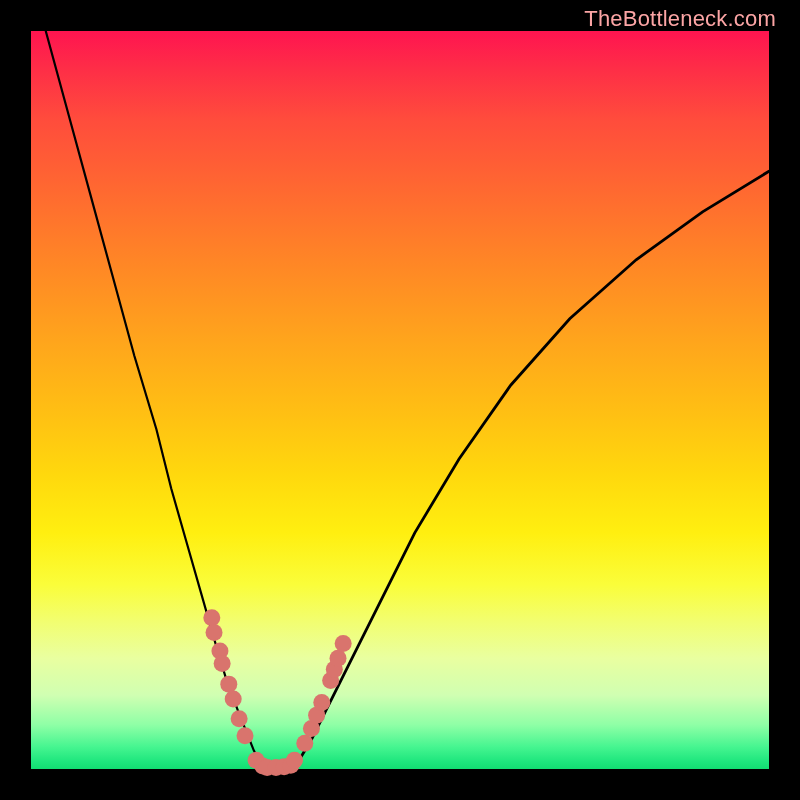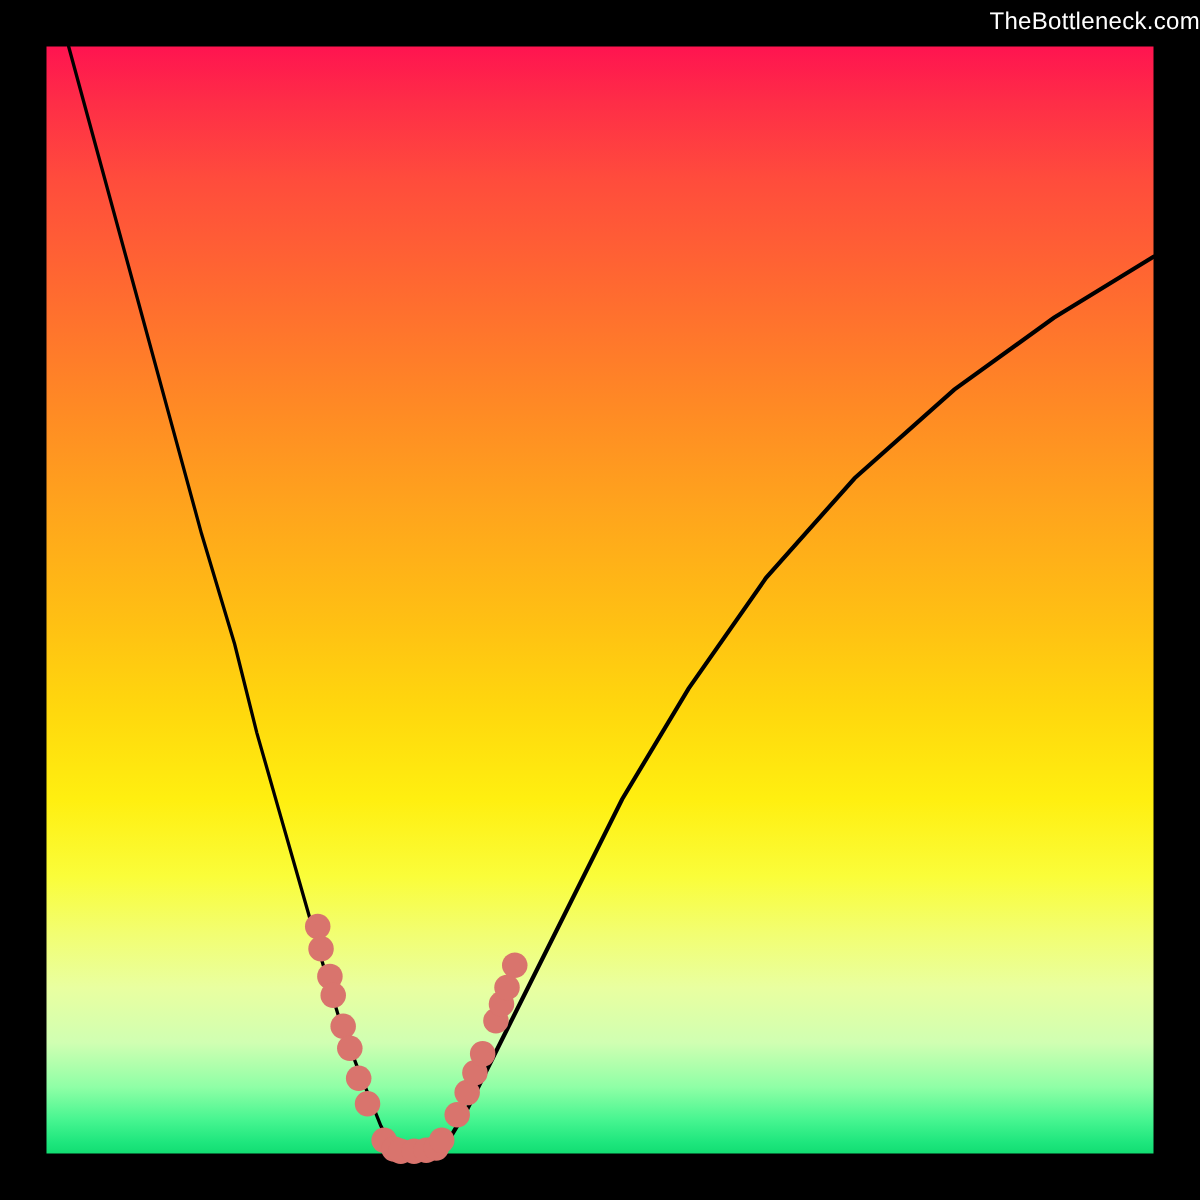--- a/index.html
+++ b/index.html
@@ -43,23 +43,23 @@
         #d0ffb2 90%,
         #8fffa6 94%,
         #46f590 97%,
         #1ee67d 99%,
         #12dd72 100%
       );
   }
   .watermark {
     position: absolute;
     top: 6px;
-    right: 0;
-    color: #ffffff;
-    font-size: 16px;
+    right: 24px;
+    color: #fca5a5;
+    font-size: 22px;
     font-weight: 400;
     letter-spacing: 0.2px;
     user-select: none;
   }
   svg.curves {
     position: absolute;
     left: 0;
     top: 0;
     width: 738px;
     height: 738px;

